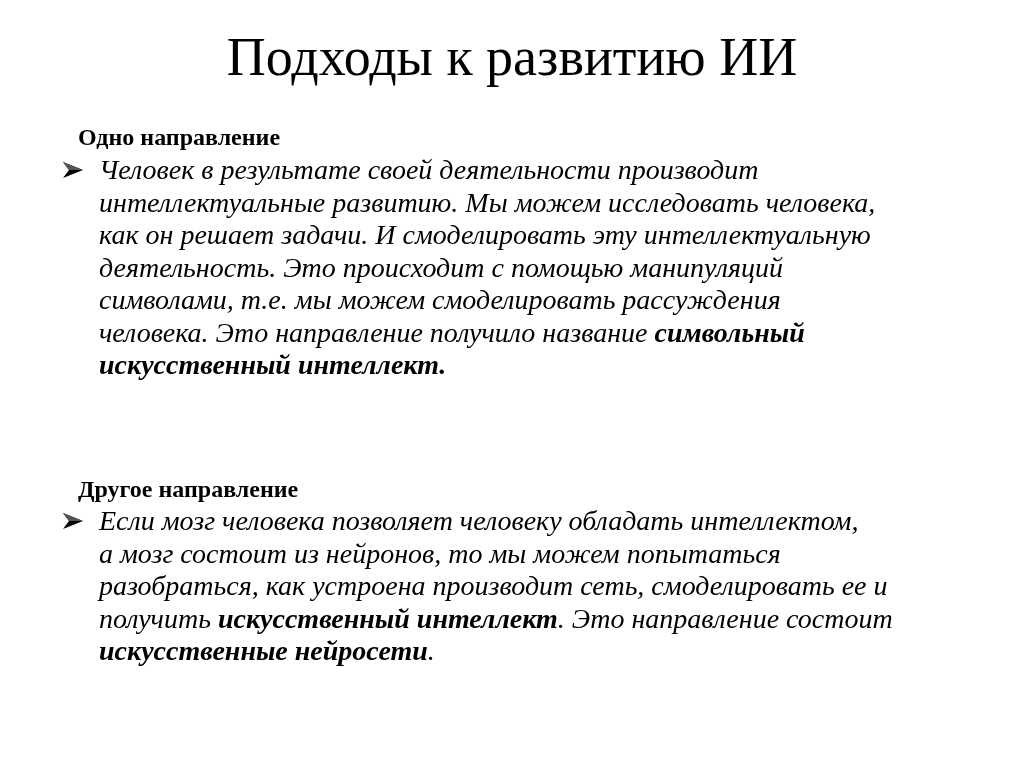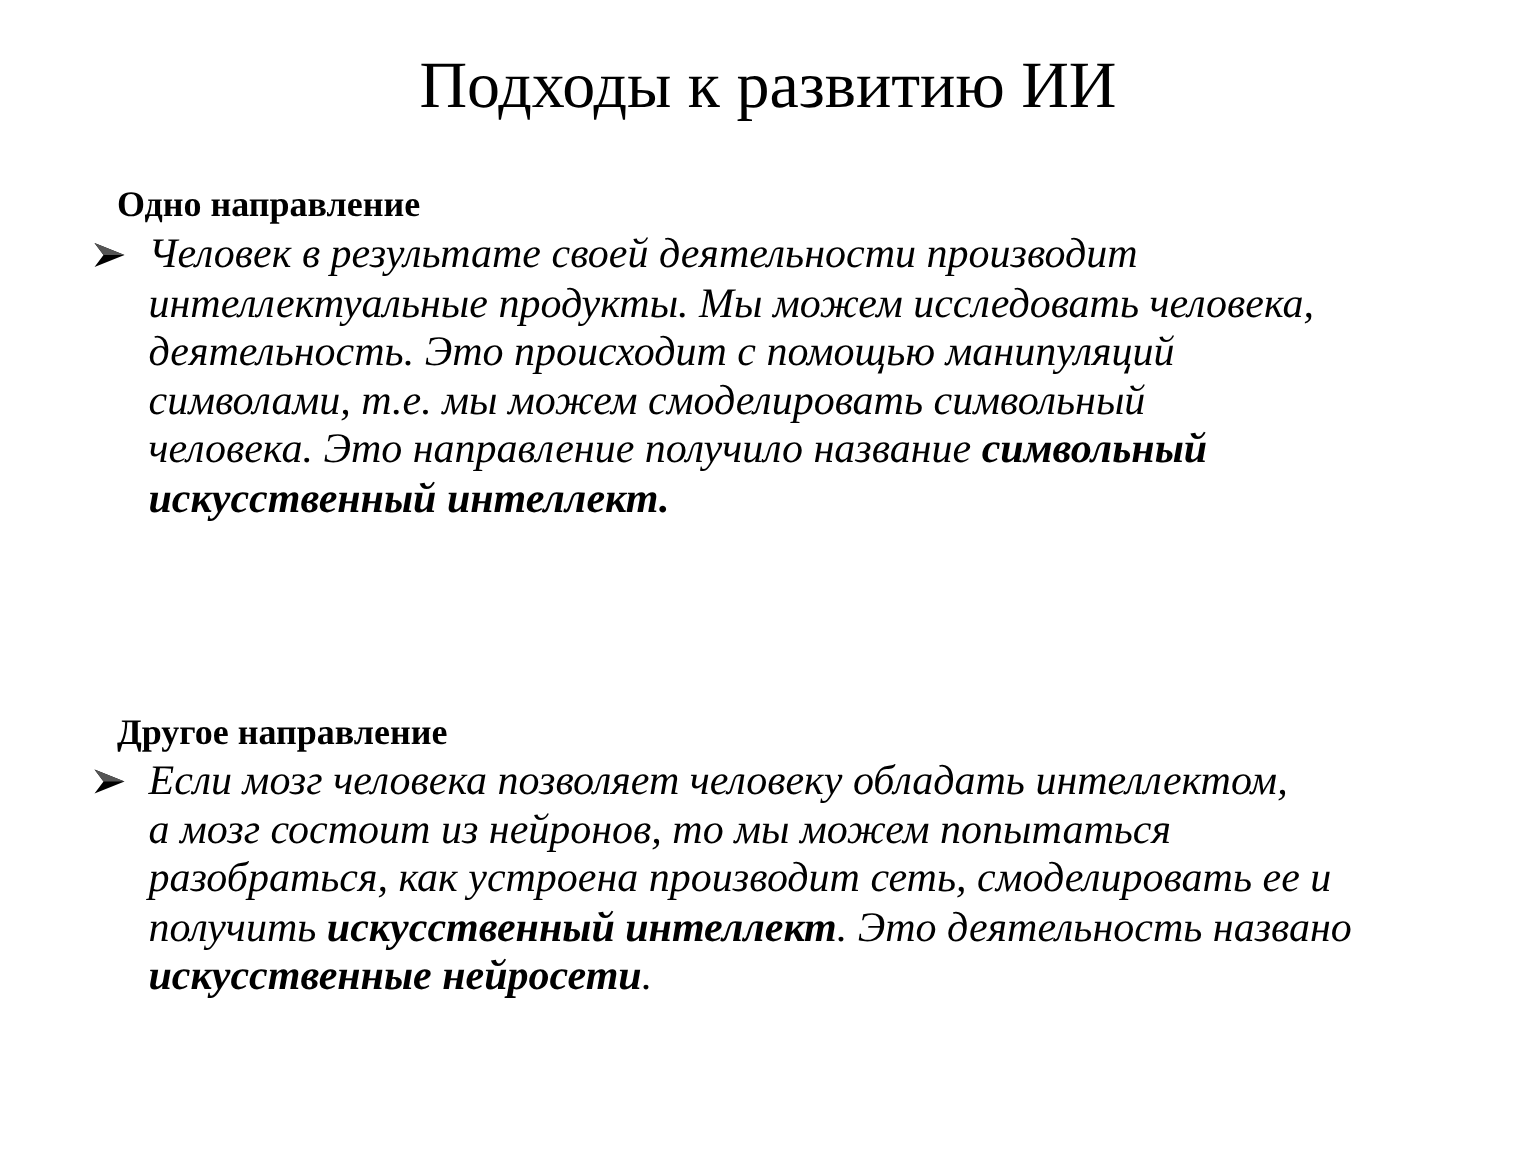--- a/index.html
+++ b/index.html
@@ -14,21 +14,21 @@
       overflow: hidden;
       font-family: "Liberation Serif", "DejaVu Serif", serif;
       color: #000000;
     }
     .slide-title {
       position: absolute;
       left: 0;
       top: 22px;
       width: 1024px;
       text-align: center;
-      font-size: 44px;
+      font-size: 54px;
       line-height: 70px;
       font-weight: normal;
       margin: 0;
     }
     .section-heading {
       position: absolute;
       left: 62px;
       font-size: 24px;
       font-weight: bold;
       line-height: 30px;
@@ -75,37 +75,38 @@
 
 <div class="bullet-block b1">
   <span class="bullet-icon">
     <svg width="22" height="18" viewBox="0 0 22 18">
       <polygon points="1,1 21,9 1,17 7,9" fill="#000"></polygon>
       <polygon points="1,1 21,9 7,9" fill="#555"></polygon>
     </svg>
   </span>
   <span class="bullet-text">
     <span class="line"><span>Человек в результате своей деятельности производит</span></span>
-    <span class="line"><span>интеллектуальные продукты.  Мы можем исследовать человека,</span></span>
+    <span class="line"><span>интеллектуальные развитию.  Мы можем исследовать человека,</span></span>
+    <span class="line"><span>как он решает задачи. И смоделировать эту интеллектуальную</span></span>
     <span class="line"><span>деятельность. Это происходит с помощью манипуляций</span></span>
-    <span class="line"><span>символами, т.е. мы можем смоделировать символьный</span></span>
+    <span class="line"><span>символами, т.е. мы можем смоделировать рассуждения</span></span>
     <span class="line"><span>человека. Это направление получило название </span><b>символьный</b></span>
     <span class="line"><b>искусственный интеллект.</b></span>
   </span>
 </div>
 
 <h2 class="section-heading h2">Другое направление</h2>
 
 <div class="bullet-block b2">
   <span class="bullet-icon">
     <svg width="22" height="18" viewBox="0 0 22 18">
       <polygon points="1,1 21,9 1,17 7,9" fill="#000"></polygon>
       <polygon points="1,1 21,9 7,9" fill="#555"></polygon>
     </svg>
   </span>
   <span class="bullet-text">
     <span class="line"><span>Если мозг человека  позволяет человеку обладать интеллектом,</span></span>
     <span class="line"><span>а мозг состоит из нейронов, то мы можем попытаться</span></span>
     <span class="line"><span>разобраться, как устроена производит сеть, смоделировать ее и</span></span>
-    <span class="line"><span>получить </span><b>искусственный интеллект</b><span>. Это деятельность названо</span></span>
+    <span class="line"><span>получить </span><b>искусственный интеллект</b><span>. Это направление состоит</span></span>
     <span class="line"><b>искусственные нейросети</b><span>.</span></span>
   </span>
 </div>
 
 </body></html>

